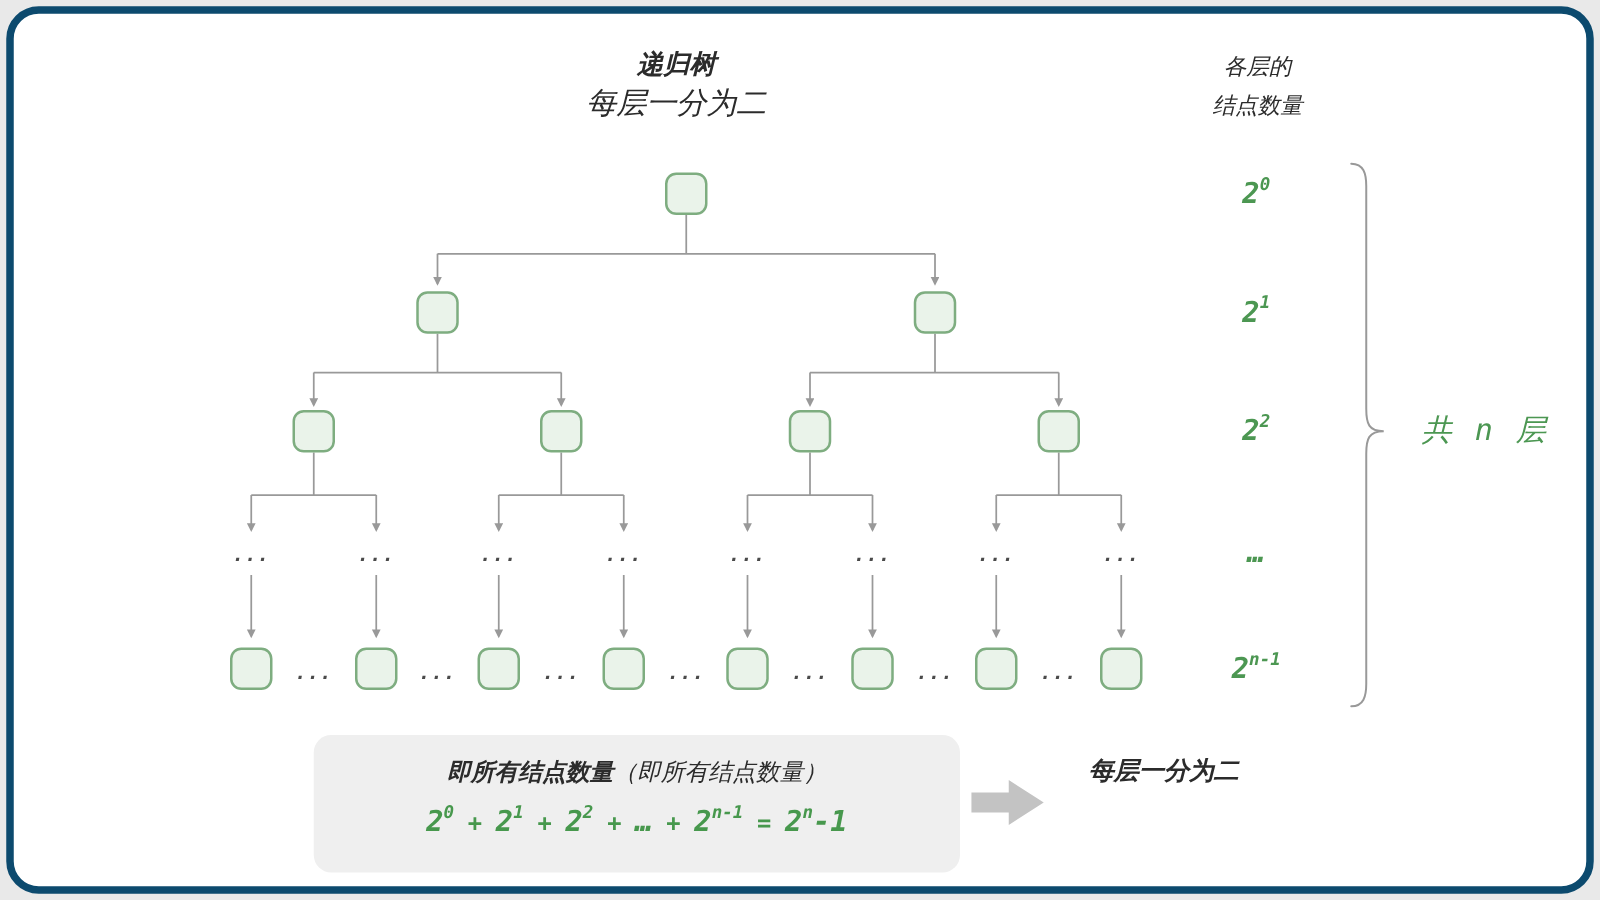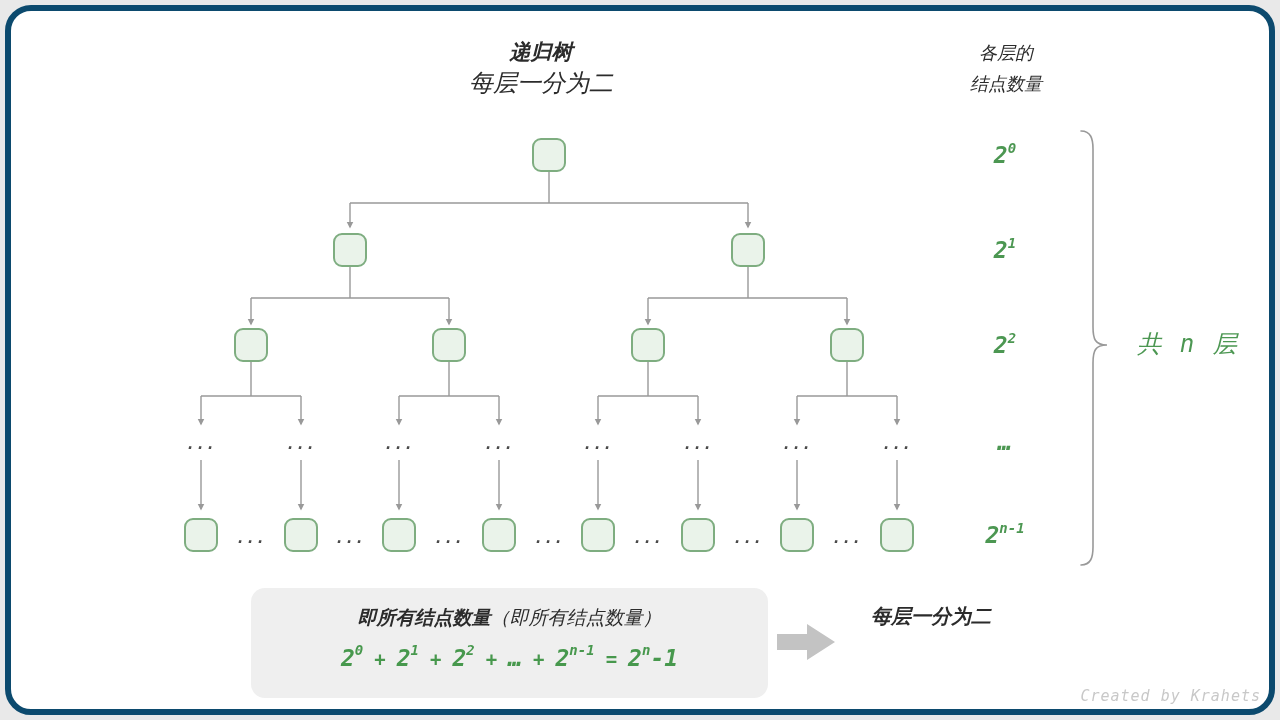--- a/index.html
+++ b/index.html
@@ -231,15 +231,14 @@
   </div>
 
   <svg class="flow-arrow" width="60" height="40" viewBox="0 0 60 40" style="left:766px; top:611px;">
     <path d="M0,12 H30 V2 L58,20 L30,38 V28 H0 Z" fill="#c3c3c3"></path>
   </svg>
 
   <div class="cx">
     <div class="cx-title">每层一分为二</div>
   </div>
 
-  <div class="watermark">Created by Krahets</div>
 
 </div>
 
 </body></html>

